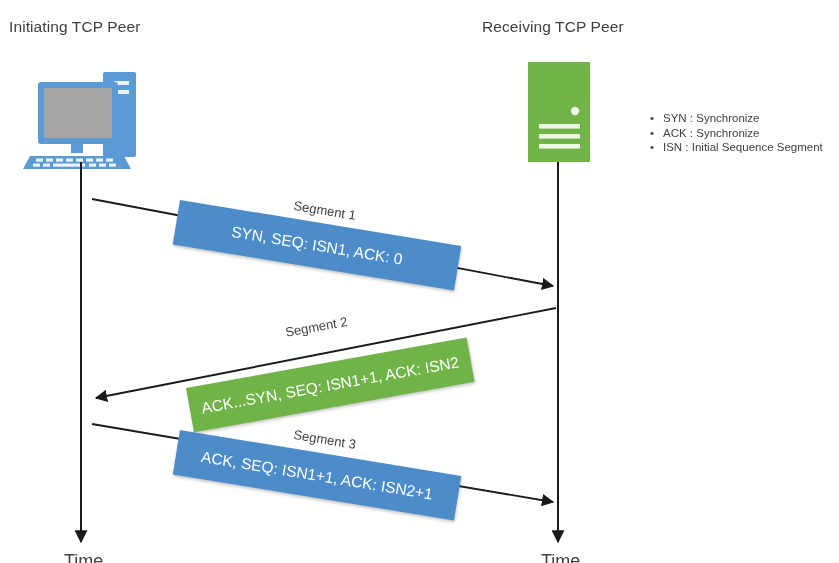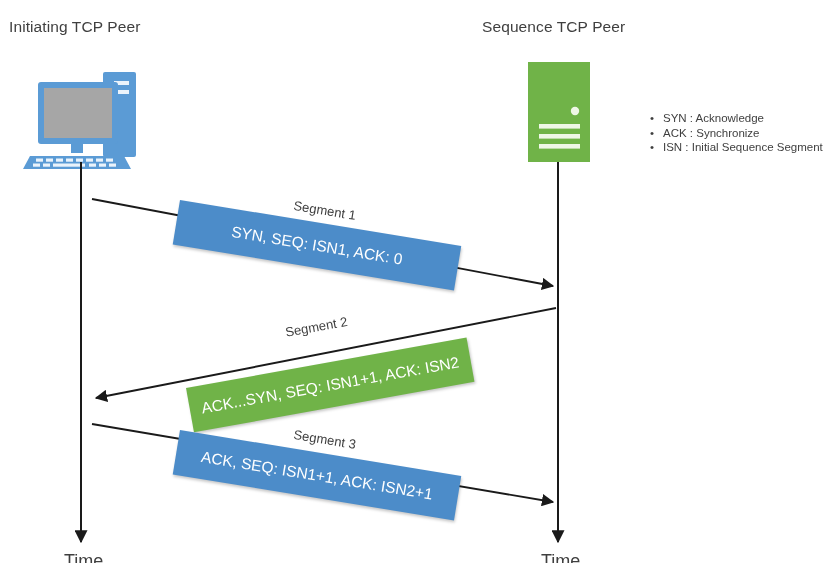--- a/index.html
+++ b/index.html
@@ -67,21 +67,21 @@
   }
   #legend .row{display:flex;align-items:flex-start;white-space:nowrap;}
   #legend .bullet{width:13px;flex:0 0 13px;color:#3f3f3f;}
 </style>
 </head>
 <body>
 
 <div id="stage">
 
   <div class="hdr" id="hdr-left">Initiating TCP Peer</div>
-  <div class="hdr" id="hdr-right">Sequence TCP Peer</div>
+  <div class="hdr" id="hdr-right">Receiving TCP Peer</div>
 
   <svg id="canvas" viewBox="0 0 839 563">
     <defs>
       <marker id="arw" viewBox="0 0 10 10" refX="9" refY="5" markerWidth="6.5" markerHeight="6.5" orient="auto-start-reverse">
         <path d="M 0 0 L 10 5 L 0 10 z" fill="#1a1a1a"></path>
       </marker>
     </defs>
 
     <g>
 
@@ -136,21 +136,21 @@
   <div class="seg-cap" id="cap1">Segment 1</div>
   <div class="seg-cap" id="cap2">Segment 2</div>
   <div class="seg-cap" id="cap3">Segment 3</div>
 
   <div class="time-lbl" id="time-left">Time</div>
   <div class="time-lbl" id="time-right">Time</div>
 
   <div id="legend">
     <div class="row">
       <span class="bullet">•</span>
-      <span>SYN : Acknowledge</span>
+      <span>SYN : Synchronize</span>
     </div>
     <div class="row">
       <span class="bullet">•</span>
       <span>ACK : Synchronize</span>
     </div>
     <div class="row">
       <span class="bullet">•</span>
       <span>ISN : Initial Sequence Segment</span>
     </div>
   </div>

